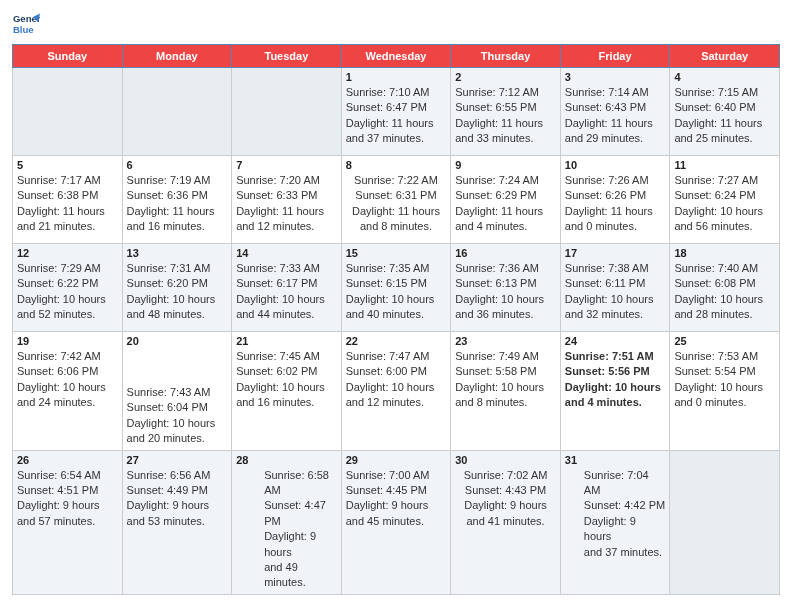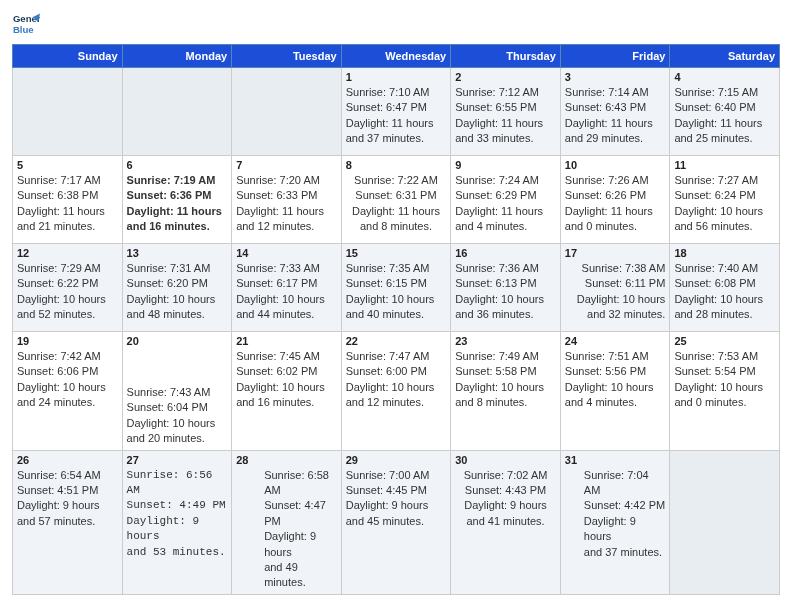--- a/index.html
+++ b/index.html
@@ -43,26 +43,26 @@
       font-size: 14px;
       color: #444;
     }
     .calendar {
       width: 100%;
       border-collapse: collapse;
       border: 1px solid #ccc;
       table-layout: fixed;
     }
     .calendar thead tr th {
-      background-color: #1d4ed8;
+      background-color: #ef4444;
       color: #fff;
       font-size: 11px;
       font-weight: bold;
       padding: 5px 4px;
-      text-align: right;
+      text-align: center;
       border: 1px solid #5585b5;
     }
     .calendar tbody tr td {
       vertical-align: top;
       border: 1px solid #ccc;
       padding: 3px 4px;
       font-size: 9.5px;
       color: #222;
       height: 88px;
     }
@@ -160,21 +160,21 @@
         <tr>
           <td>
             <span class="day-num">5</span>
             <div class="day-info" style="white-space: pre-line;">Sunrise: 7:17 AM
 Sunset: 6:38 PM
 Daylight: 11 hours
 and 21 minutes.</div>
           </td>
           <td>
             <span class="day-num">6</span>
-            <div class="day-info" style="white-space: pre-line; font-weight: bold;">Sunrise: 7:19 AM
+            <div class="day-info" style="white-space: pre-line;">Sunrise: 7:19 AM
 Sunset: 6:36 PM
 Daylight: 11 hours
 and 16 minutes.</div>
           </td>
           <td>
             <span class="day-num">7</span>
             <div class="day-info" style="white-space: pre-line;">Sunrise: 7:20 AM
 Sunset: 6:33 PM
 Daylight: 11 hours
 and 12 minutes.</div>
@@ -239,21 +239,21 @@
           </td>
           <td>
             <span class="day-num">16</span>
             <div class="day-info" style="white-space: pre-line;">Sunrise: 7:36 AM
 Sunset: 6:13 PM
 Daylight: 10 hours
 and 36 minutes.</div>
           </td>
           <td>
             <span class="day-num">17</span>
-            <div class="day-info" style="white-space: pre-line; text-align: right;">Sunrise: 7:38 AM
+            <div class="day-info" style="white-space: pre-line;">Sunrise: 7:38 AM
 Sunset: 6:11 PM
 Daylight: 10 hours
 and 32 minutes.</div>
           </td>
           <td>
             <span class="day-num">18</span>
             <div class="day-info" style="white-space: pre-line;">Sunrise: 7:40 AM
 Sunset: 6:08 PM
 Daylight: 10 hours
 and 28 minutes.</div>
@@ -290,21 +290,21 @@
           </td>
           <td>
             <span class="day-num">23</span>
             <div class="day-info" style="white-space: pre-line;">Sunrise: 7:49 AM
 Sunset: 5:58 PM
 Daylight: 10 hours
 and 8 minutes.</div>
           </td>
           <td>
             <span class="day-num">24</span>
-            <div class="day-info" style="white-space: pre-line;">Sunrise: 7:51 AM
+            <div class="day-info" style="white-space: pre-line; font-weight: bold;">Sunrise: 7:51 AM
 Sunset: 5:56 PM
 Daylight: 10 hours
 and 4 minutes.</div>
           </td>
           <td>
             <span class="day-num">25</span>
             <div class="day-info" style="white-space: pre-line;">Sunrise: 7:53 AM
 Sunset: 5:54 PM
 Daylight: 10 hours
 and 0 minutes.</div>
@@ -313,21 +313,21 @@
         <tr>
           <td>
             <span class="day-num">26</span>
             <div class="day-info" style="white-space: pre-line;">Sunrise: 6:54 AM
 Sunset: 4:51 PM
 Daylight: 9 hours
 and 57 minutes.</div>
           </td>
           <td>
             <span class="day-num">27</span>
-            <div class="day-info" style="white-space: pre-line; font-family: Liberation Mono, monospace;">Sunrise: 6:56 AM
+            <div class="day-info" style="white-space: pre-line;">Sunrise: 6:56 AM
 Sunset: 4:49 PM
 Daylight: 9 hours
 and 53 minutes.</div>
           </td>
           <td>
             <span class="day-num">28</span>
             <div class="day-info" style="white-space: pre-line; margin-left: 28px;">Sunrise: 6:58 AM
 Sunset: 4:47 PM
 Daylight: 9 hours
 and 49 minutes.</div>

